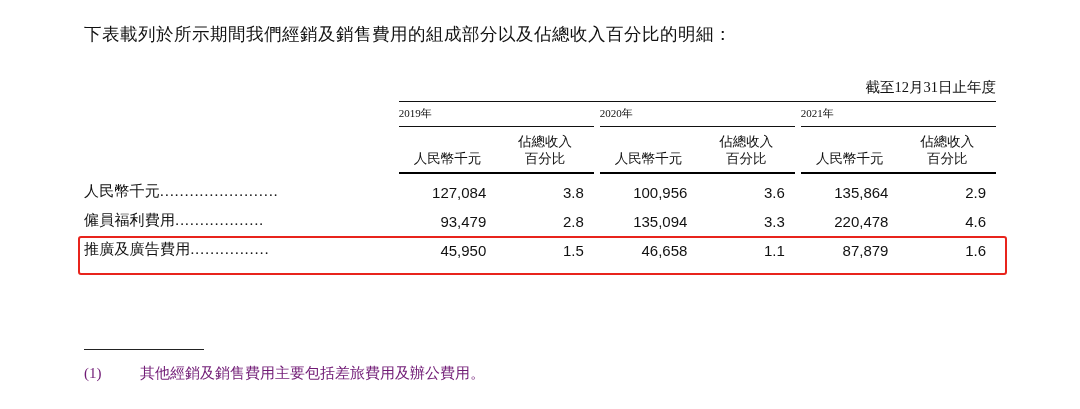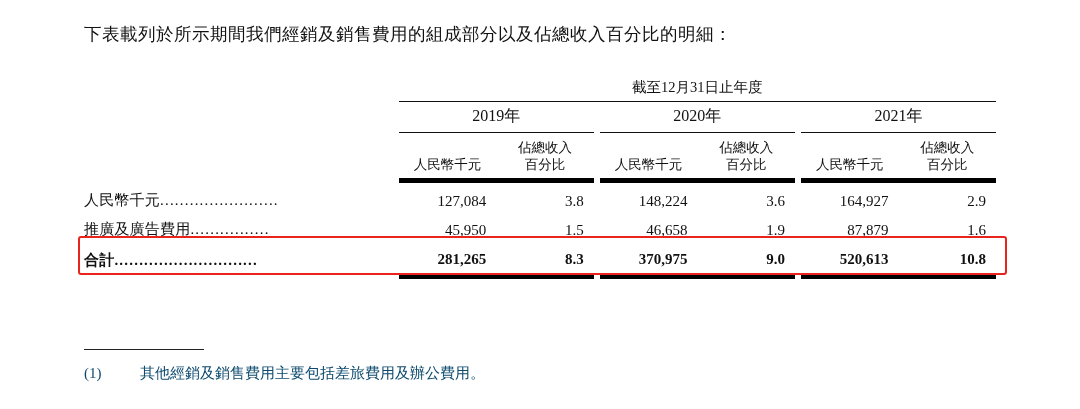--- a/index.html
+++ b/index.html
@@ -43,57 +43,57 @@
     padding: 0;
     font-weight: normal;
     vertical-align: bottom;
   }
   .col-label { width: 316px; }
   .col-num   { width: 98px; }
   .col-pct   { width: 98px; }
   .col-gap   { width: 6px; }
 
   .hdr-top {
-    text-align: center;
+    text-align: right;
     font-size: 14.5px;
     padding-bottom: 4px !important;
     white-space: nowrap;
   }
   .hdr-year {
-    text-align: center;
-    font-size: 16px;
+    text-align: left;
+    font-size: 11px;
     font-weight: bold;
     padding: 4px 0 5px 0 !important;
     white-space: nowrap;
   }
   .hdr-sub {
     text-align: center;
     font-size: 13.5px;
     line-height: 1.28;
     padding: 6px 0 4px 0 !important;
     white-space: nowrap;
   }
   .rule-full { border-bottom: 1px solid #111; }
   .rule-grp  { border-bottom: 1px solid #111; }
-  .rule-thin { border-bottom: 5px solid #000000; }
+  .rule-thin { border-bottom: 2px solid #000000; }
   .spacer-row td { height: 3px; line-height: 3px; font-size: 0; }
 
   .rowlabel {
     font-size: 15px;
     white-space: nowrap;
     padding: 5px 0 5px 0 !important;
     letter-spacing: 0.2px;
   }
   .dots { letter-spacing: 1.2px; }
   .num {
     text-align: right;
     font-size: 15px;
     padding: 5px 10px 5px 0 !important;
     white-space: nowrap;
-    font-family: Liberation Serif, serif;
+    font-family: Liberation Sans, sans-serif;
   }
   .total .rowlabel, .total .num { font-weight: bold; }
   .total-row td { padding-top: 7px !important; padding-bottom: 6px !important; }
 
   sup { font-size: 9px; vertical-align: super; }
 
   .highlight-box {
     position: absolute;
     left: 78px;
     top: 236px;
@@ -109,21 +109,21 @@
     top: 349px;
     width: 120px;
     border-top: 1px solid #222;
   }
   .footnote {
     position: absolute;
     left: 84px;
     top: 364px;
     font-size: 15px;
     white-space: nowrap;
-    color: #0c4a6e;
+    color: #701a75;
   }
   .fn-mark { display: inline-block; width: 56px; }
 </style>
 </head>
 <body>
 
 <div class="page">
 
   <div class="intro">下表載列於所示期間我們經銷及銷售費用的組成部分以及佔總收入百分比的明細：</div>
 
@@ -181,52 +181,52 @@
 
       <tr class="spacer-row">
           <td colspan="9"></td>
         </tr>
 
       <tr>
         <td class="rowlabel"><span>人民幣千元</span><span class="dots">........................</span></td>
         <td class="num">127,084</td>
         <td class="num">3.8</td>
         <td></td>
-        <td class="num">148,224</td>
+        <td class="num">100,956</td>
         <td class="num">3.6</td>
         <td></td>
-        <td class="num">164,927</td>
+        <td class="num">135,864</td>
         <td class="num">2.9</td>
       </tr>
 
+      <tr>
+        <td class="rowlabel"><span>僱員福利費用</span><span class="dots">..................</span></td>
+        <td class="num">93,479</td>
+        <td class="num">2.8</td>
+        <td></td>
+        <td class="num">135,094</td>
+        <td class="num">3.3</td>
+        <td></td>
+        <td class="num">220,478</td>
+        <td class="num">4.6</td>
+      </tr>
 
       <tr>
         <td class="rowlabel"><span>推廣及廣告費用</span><span class="dots">................</span></td>
         <td class="num">45,950</td>
         <td class="num">1.5</td>
         <td></td>
         <td class="num">46,658</td>
-        <td class="num">1.9</td>
+        <td class="num">1.1</td>
         <td></td>
         <td class="num">87,879</td>
         <td class="num">1.6</td>
       </tr>
 
 
-      <tr class="total total-row">
-        <td class="rowlabel"><span>合計</span><span class="dots">.............................</span></td>
-        <td class="num rule-thin">281,265</td>
-        <td class="num rule-thin">8.3</td>
-        <td></td>
-        <td class="num rule-thin">370,975</td>
-        <td class="num rule-thin">9.0</td>
-        <td></td>
-        <td class="num rule-thin">520,613</td>
-        <td class="num rule-thin">10.8</td>
-      </tr>
     </tbody>
   </table>
 
   <div class="highlight-box"></div>
 
   <div class="fn-rule"></div>
   <div class="footnote">
     <span class="fn-mark">(1)</span><span>其他經銷及銷售費用主要包括差旅費用及辦公費用。</span>
   </div>
 

